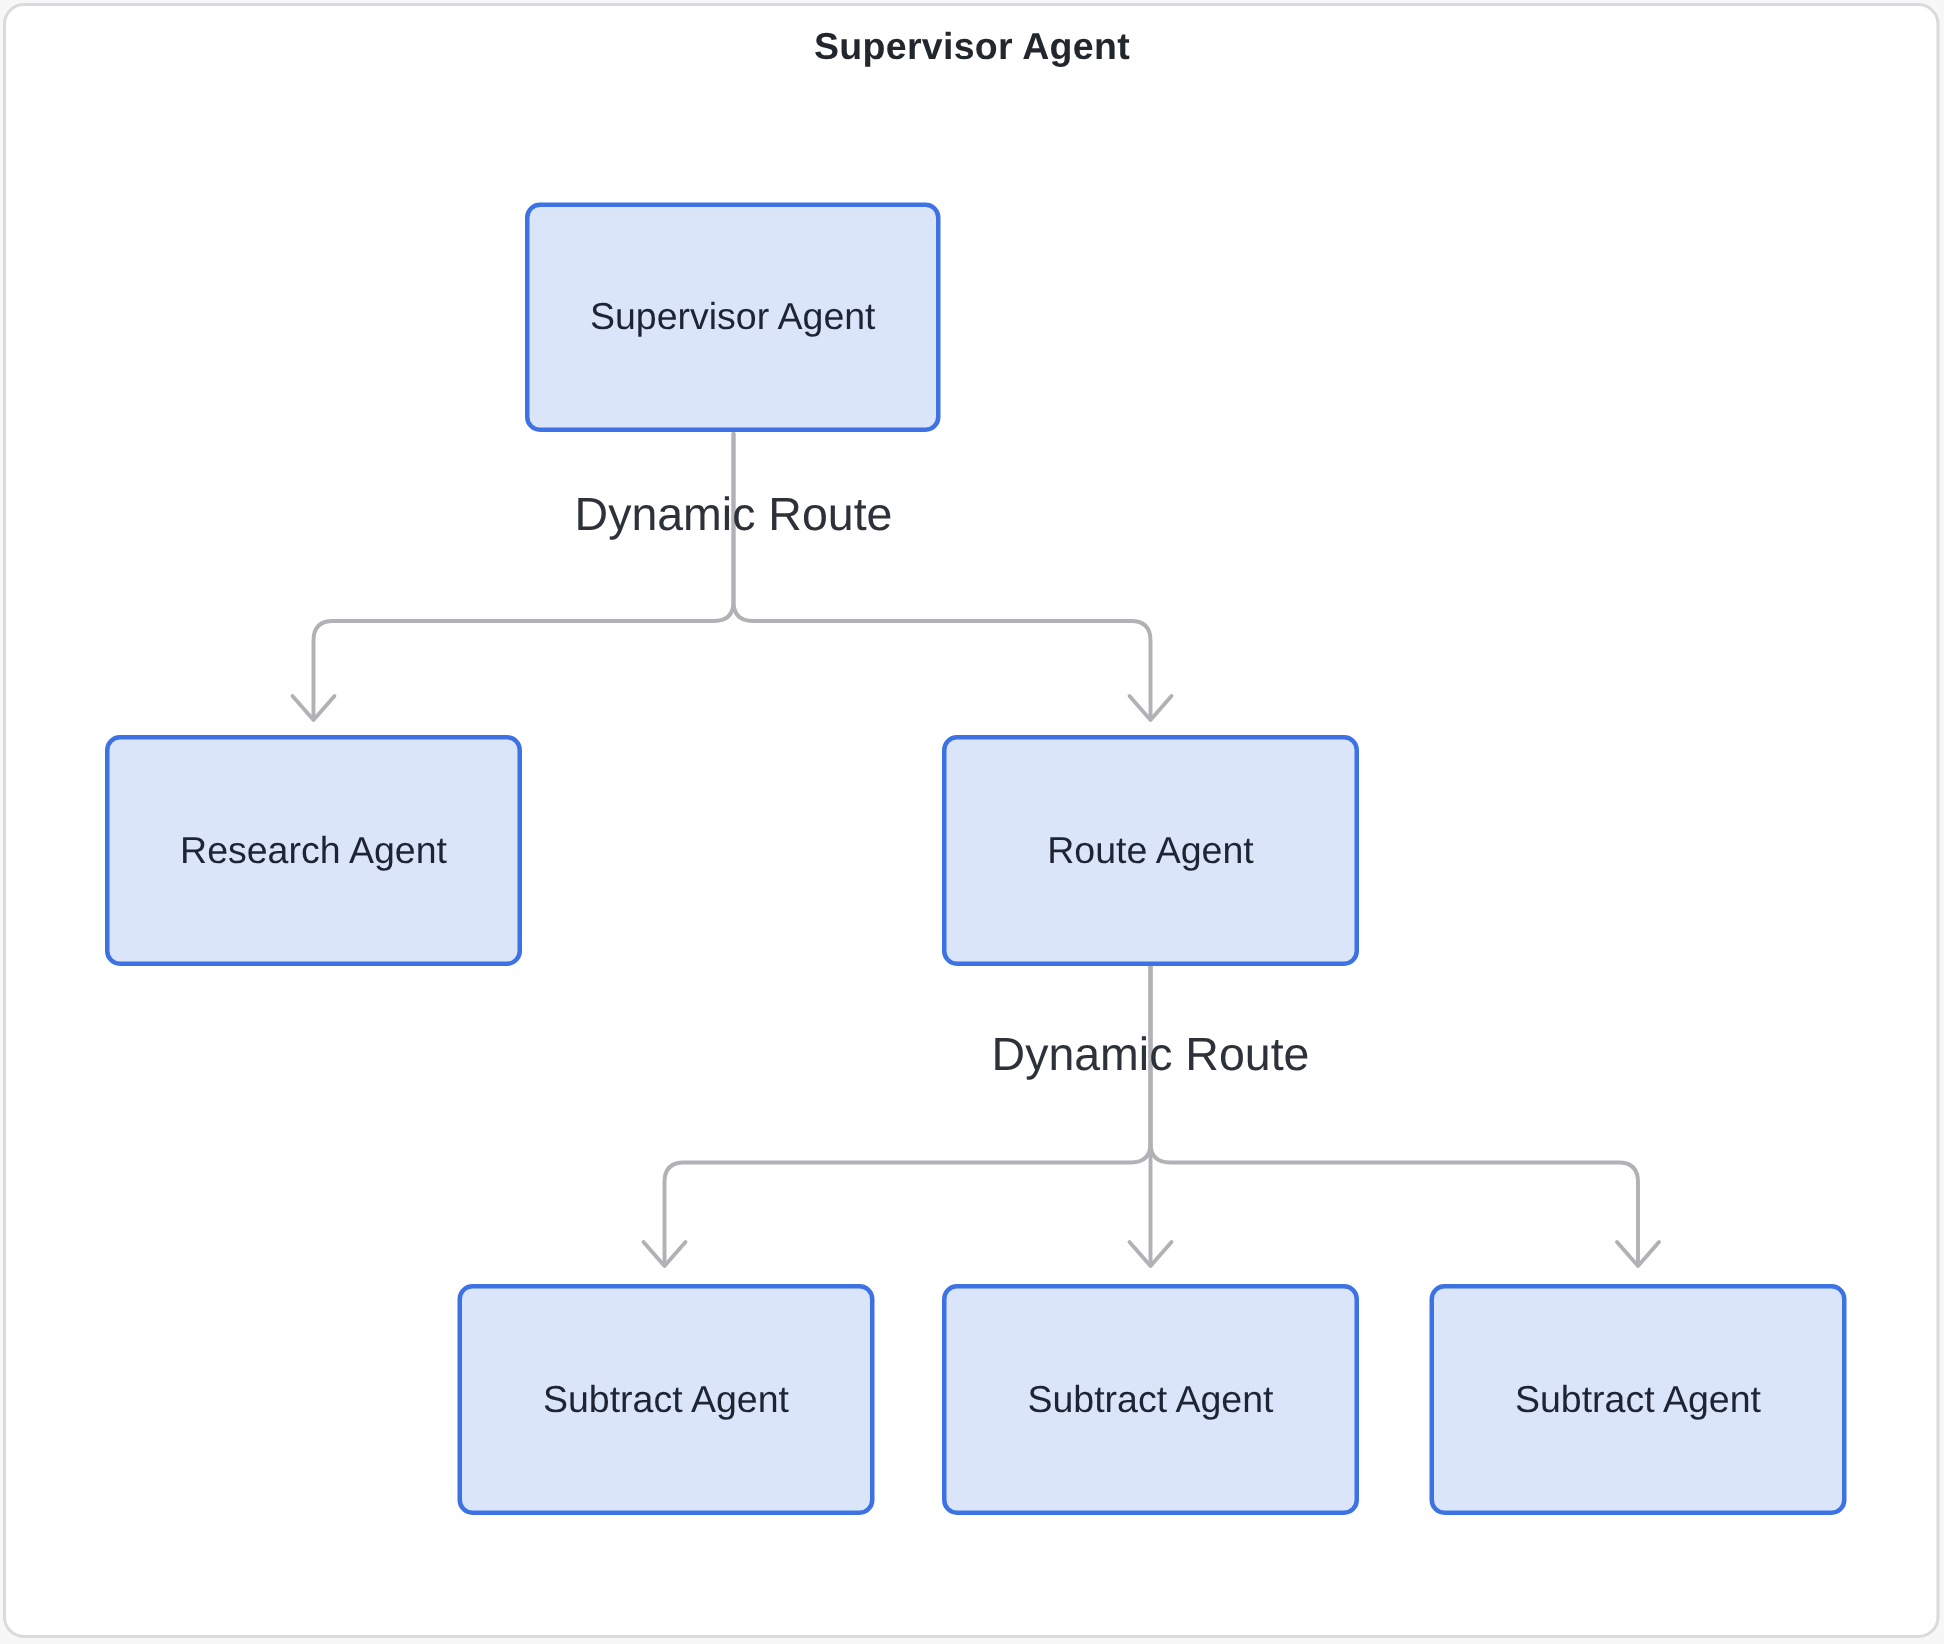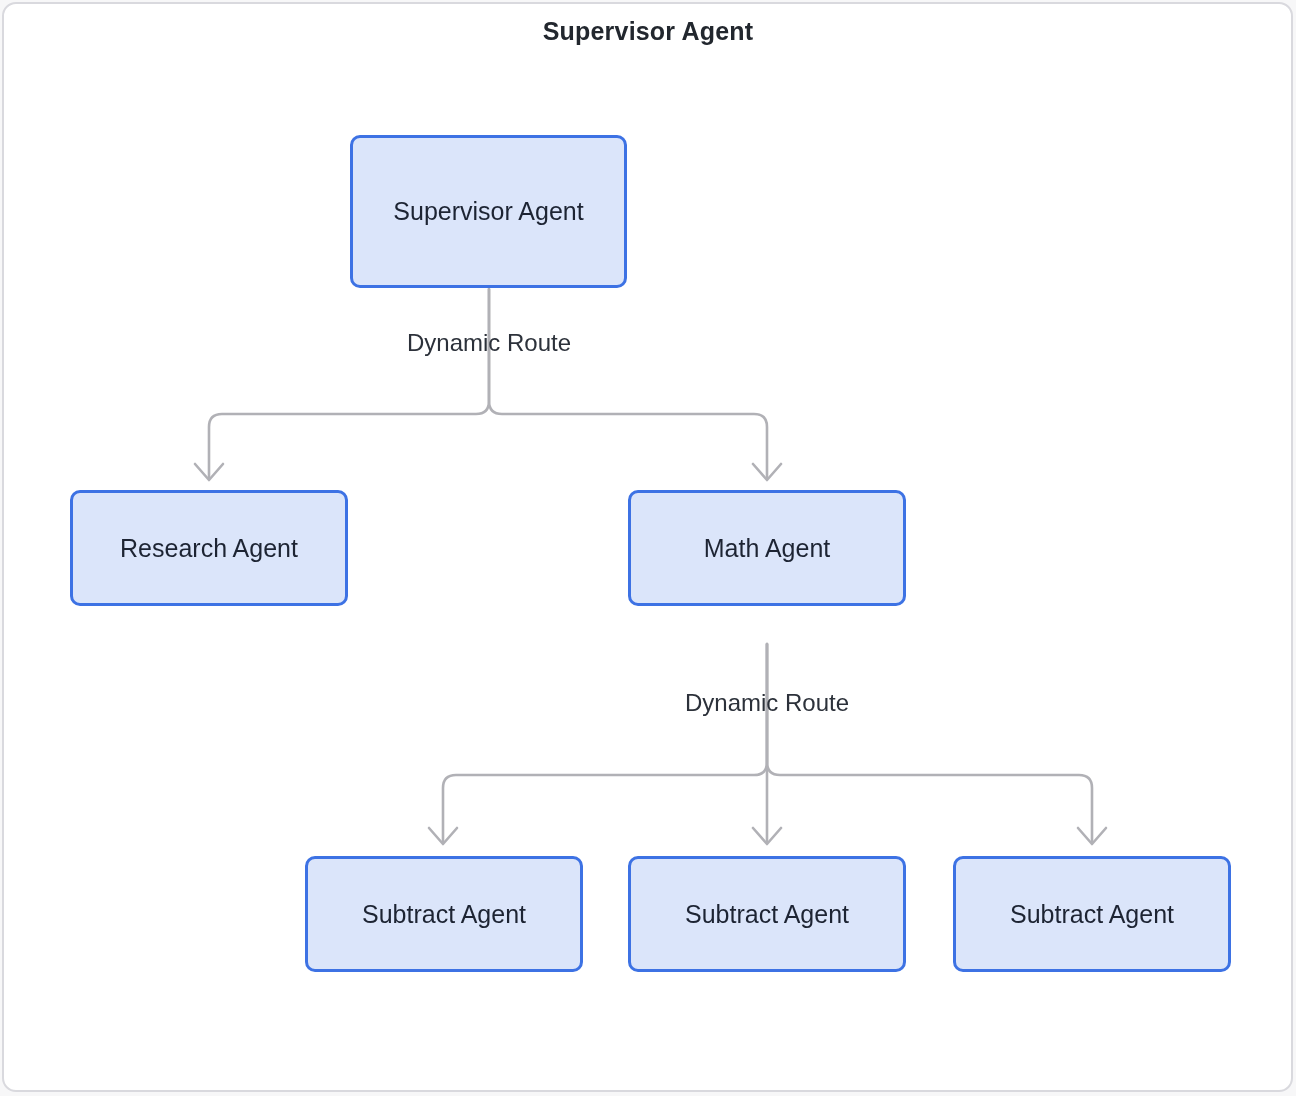--- a/index.html
+++ b/index.html
@@ -45,40 +45,40 @@
   }
   .edge, .arrowhead {
     fill: none;
     stroke: var(--connector);
     stroke-width: 2.6;
     stroke-linecap: round;
     stroke-linejoin: round;
   }
   .node {
     position: absolute;
-    width: 278px; height: 116px;
+    width: 278px; height: 154px;
     background: var(--node-fill);
     border: 3px solid var(--node-border);
     border-radius: 10px;
     display: flex;
     align-items: center;
     justify-content: center;
     font-size: 25px;
     color: var(--node-text);
   }
   .node-supervisor { left: 350px; top: 135px; width: 277px; height: 153px; }
   .node-research   { left: 70px;  top: 490px; }
   .node-math       { left: 628px; top: 490px; }
   .node-subtract-1 { left: 305px; top: 856px; }
   .node-subtract-2 { left: 628px; top: 856px; }
   .node-subtract-3 { left: 953px; top: 856px; }
   .edge-label {
     position: absolute;
     transform: translate(-50%, -50%);
-    font-size: 24px;
+    font-size: 31px;
     color: var(--label-text);
     white-space: nowrap;
   }
   .edge-label-1 { left: 489px; top: 343px; }
   .edge-label-2 { left: 767px; top: 703px; }
 </style>
 </head>
 <body>
 
 <div class="stage">
@@ -104,21 +104,21 @@
     <path class="arrowhead" d="M1078 828 L1092 844 L1106 828"></path>
   </svg>
 
   <div class="node node-supervisor">
     <span>Supervisor Agent</span>
   </div>
   <div class="node node-research">
     <span>Research Agent</span>
   </div>
   <div class="node node-math">
-    <span>Math Agent</span>
+    <span>Route Agent</span>
   </div>
   <div class="node node-subtract-1">
     <span>Subtract Agent</span>
   </div>
   <div class="node node-subtract-2">
     <span>Subtract Agent</span>
   </div>
   <div class="node node-subtract-3">
     <span>Subtract Agent</span>
   </div>

